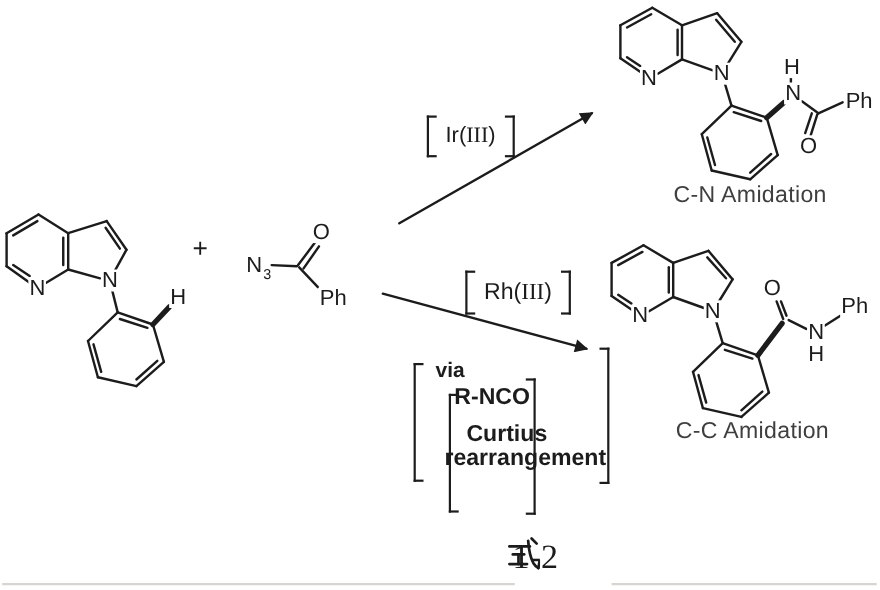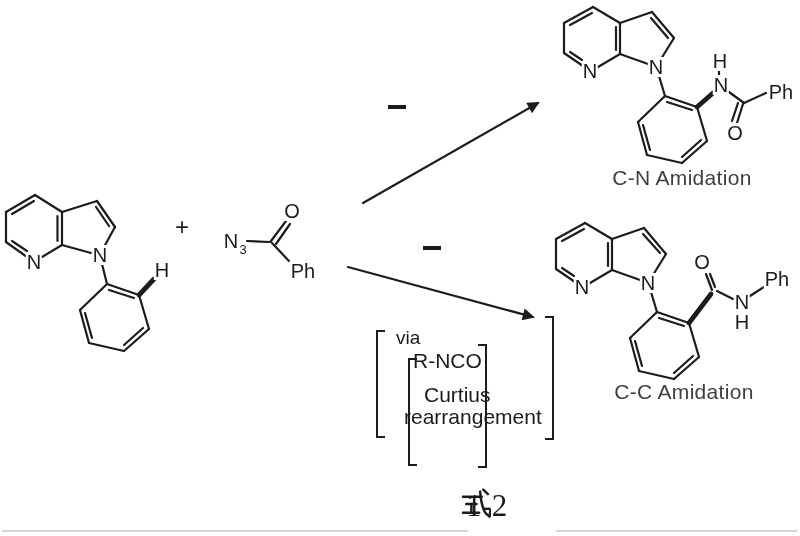--- a/index.html
+++ b/index.html
@@ -17,21 +17,21 @@
     font-size:20px;line-height:1;background:#ffffff;padding:0 1px;white-space:nowrap;
   }
   .atom.sub{font-size:13px;}
   .atom.plus{font-size:24px;background:transparent;}
   .cat{position:absolute;display:flex;align-items:stretch;}
   .bk-l{width:7px;border:2px solid #1c1c1c;border-right:none;}
   .bk-r{width:7px;border:2px solid #1c1c1c;border-left:none;}
   .cat .txt{padding:7px 8px 8px 8px;font-size:20px;white-space:nowrap;}
   .cat.rh .txt{font-size:21px;}
   .roman{font-family:"Liberation Serif",serif;}
-  .viabox{position:absolute;left:376px;top:316px;width:178px;height:126px;}
+  .viabox{position:absolute;left:376px;top:316px;width:178px;height:126px;font-weight:bold;}
   .viabox .bk-l{position:absolute;left:0;top:14px;height:104px;}
   .viabox .bk-r{position:absolute;right:0;top:0;height:120px;}
   .viabox .row{position:absolute;white-space:nowrap;font-size:21px;line-height:1;}
   .row.via{left:20px;top:12px;font-size:19px;}
   .row.rnco{left:32px;top:28px;display:inline-flex;align-items:stretch;text-align:center;}
   .row.rnco .txt{padding:6px 5px 7px 5px;font-size:21px;}
   .row.curtius{left:48px;top:68px;}
   .row.rearr{left:28px;top:90px;}
   .amid{position:absolute;width:176px;text-align:center;font-size:21px;
         letter-spacing:.3px;color:#3f3f3f;white-space:nowrap;}
@@ -167,25 +167,27 @@
 
   <span class="atom plus" style="left:182px;top:227px">+</span>
 
   <span class="atom" style="left:231px;top:241px">N</span>
   <span class="atom sub" style="left:243px;top:249px">3</span>
   <span class="atom" style="left:292px;top:211px">O</span>
   <span class="atom" style="left:303px;top:271px">Ph</span>
 
   <div class="cat" style="left:388px;top:105px">
     <div class="bk-l"></div>
+    <div class="txt"><span>Ir(</span><span class="roman">III</span><span>)</span></div>
     <div class="bk-r"></div>
   </div>
 
   <div class="cat rh" style="left:423px;top:246px">
     <div class="bk-l"></div>
+    <div class="txt"><span>Rh(</span><span class="roman">III</span><span>)</span></div>
     <div class="bk-r"></div>
   </div>
 
   <div class="viabox">
     <div class="bk-l"></div>
     <div class="bk-r"></div>
     <div class="row via">via</div>
     <div class="row rnco">
       <div class="bk-l"></div>
       <div class="txt">R-NCO</div>

